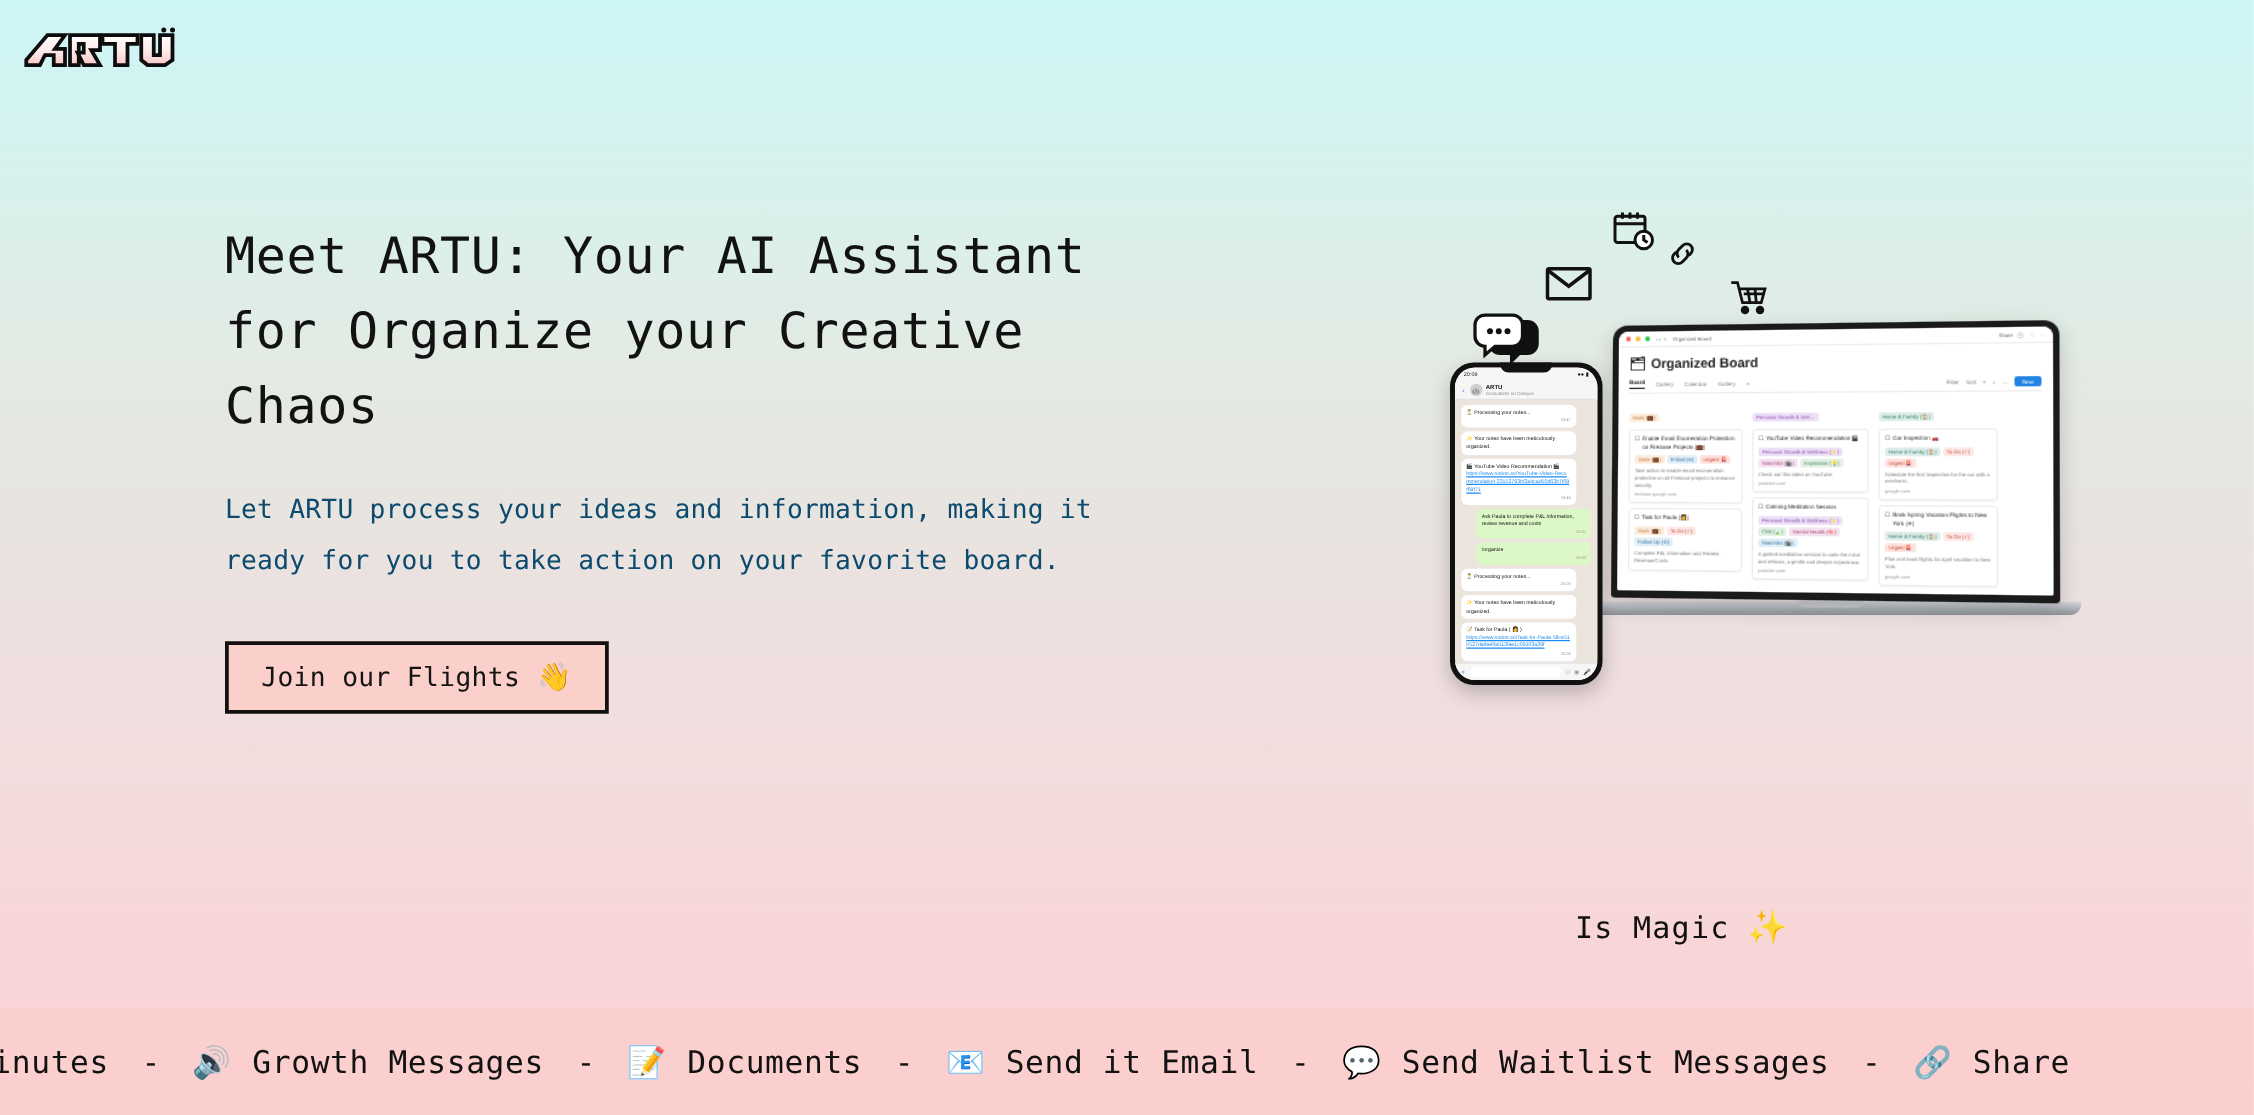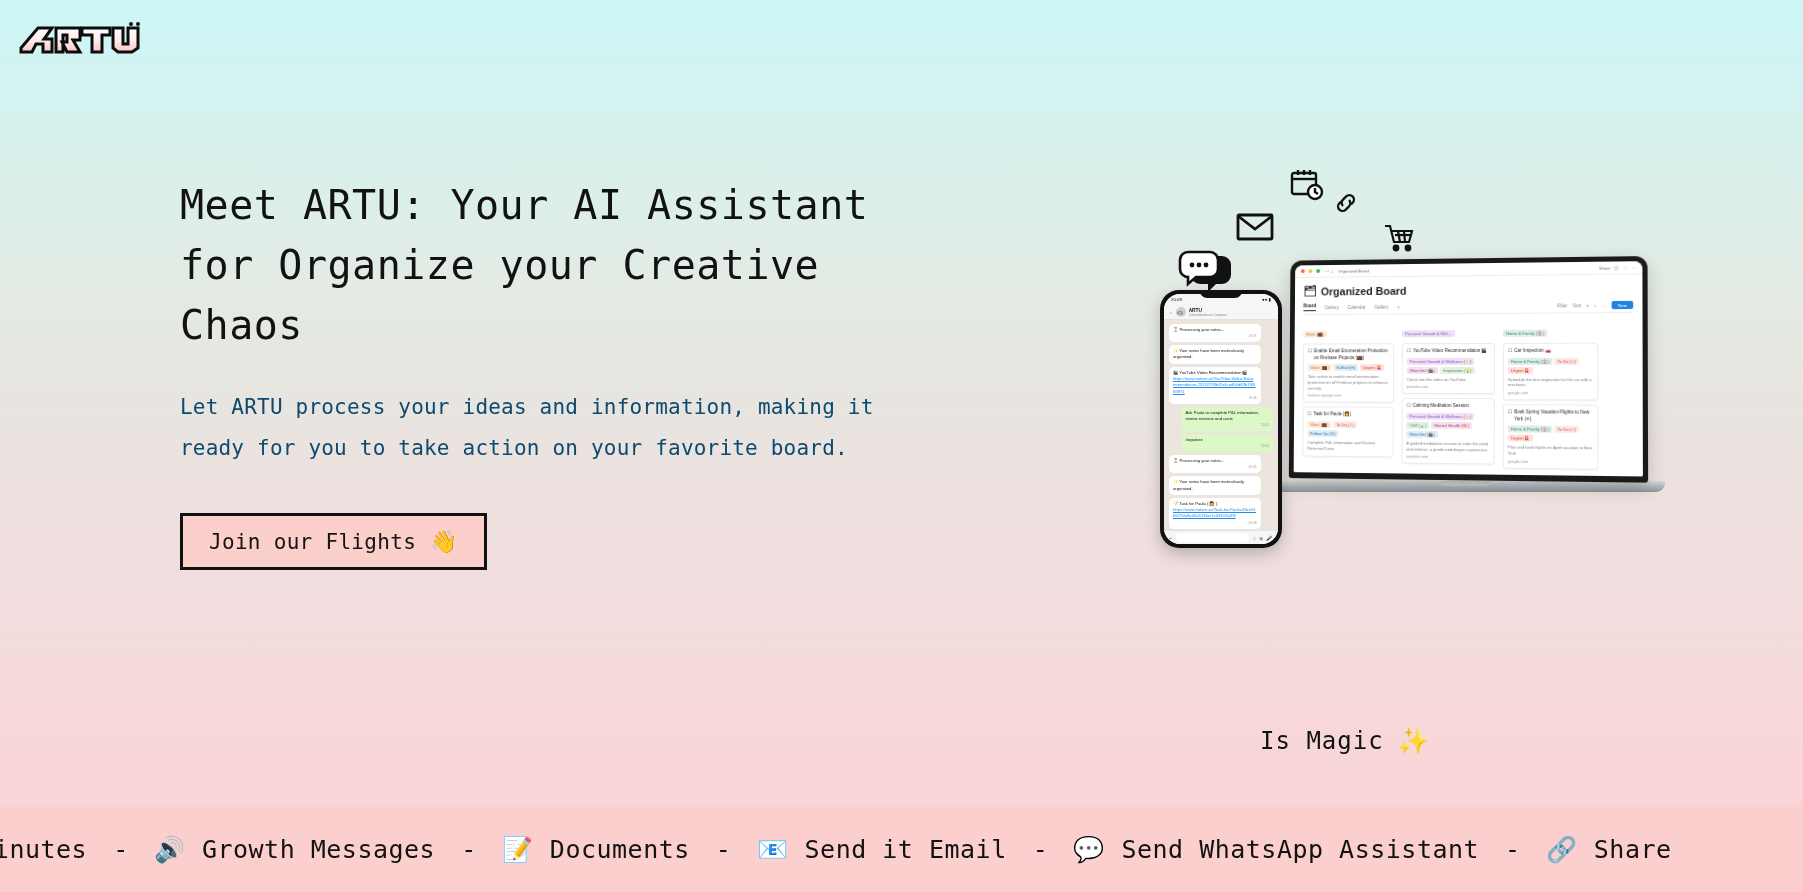--- a/index.html
+++ b/index.html
@@ -427,21 +427,21 @@
       <span>Documents</span>
     </span>
     <span class="m-sep">-</span>
     <span class="m-item">
       <span class="m-emoji">📧</span>
       <span>Send it Email</span>
     </span>
     <span class="m-sep">-</span>
     <span class="m-item">
       <span class="m-emoji">💬</span>
-      <span>Send WhatsApp Assistant</span>
+      <span>Send Waitlist Messages</span>
     </span>
     <span class="m-sep">-</span>
     <span class="m-item">
       <span class="m-emoji">🔗</span>
       <span>Share</span>
     </span>
   </div>
 </div>
 
 </body></html>

